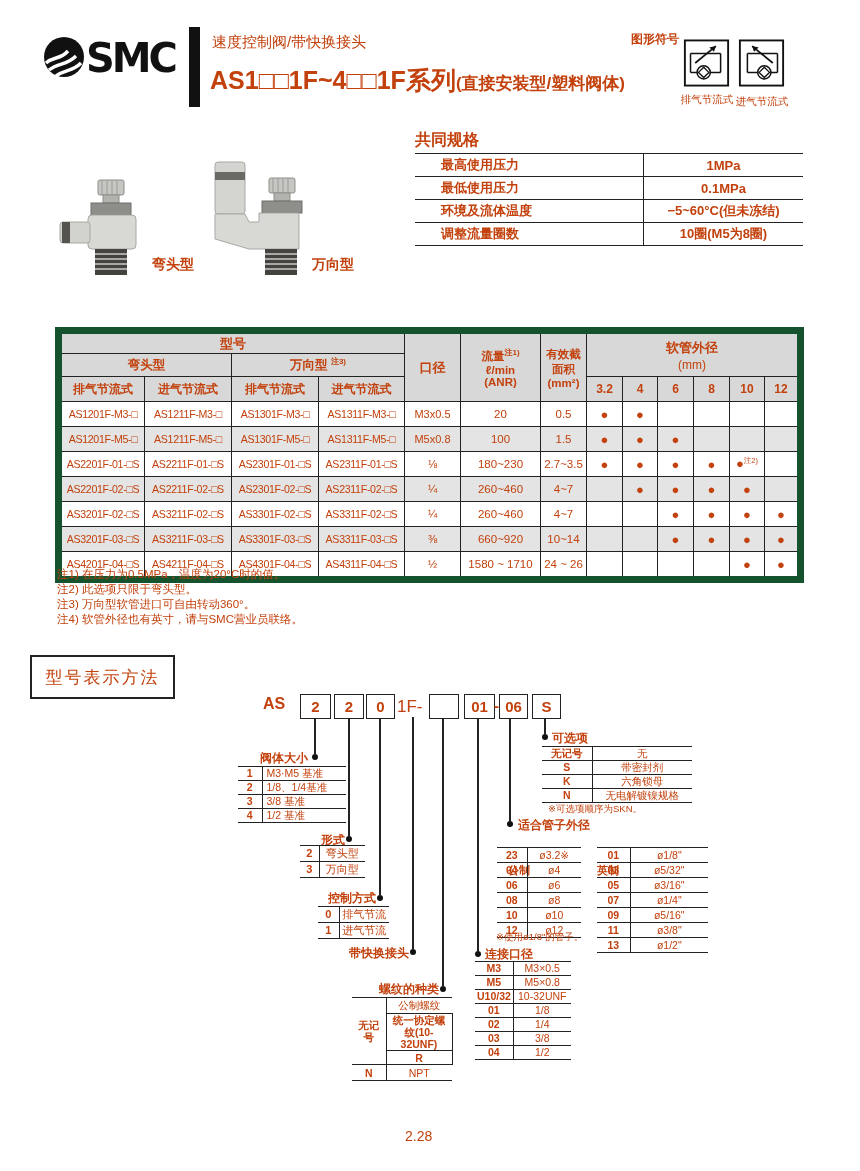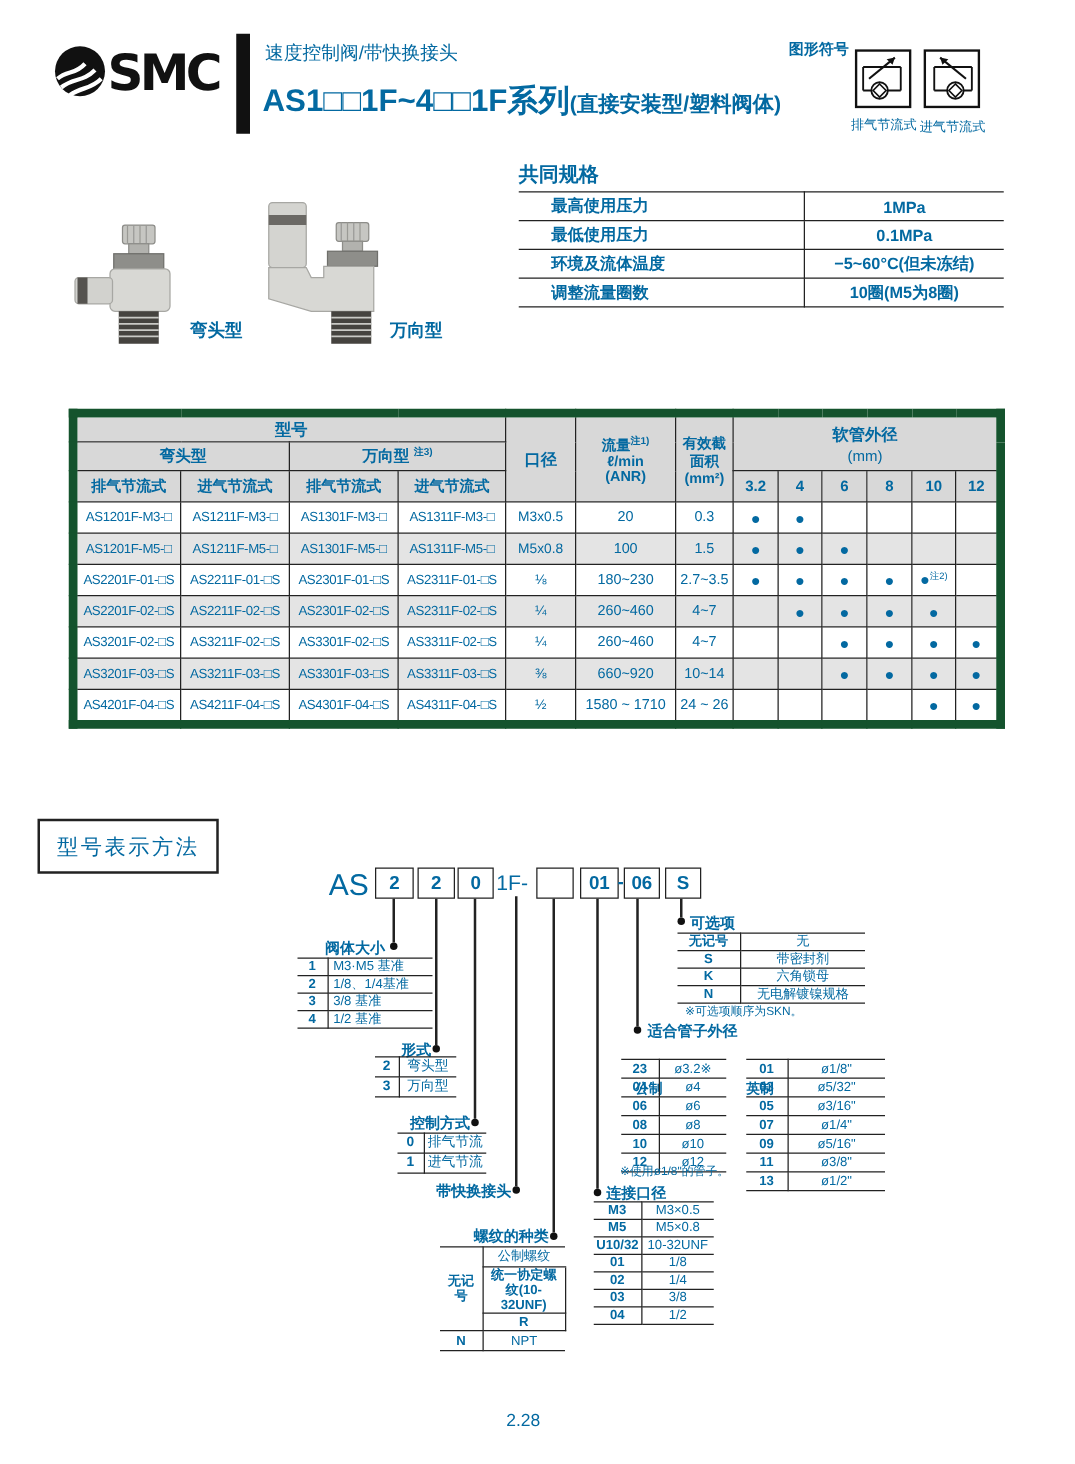--- a/index.html
+++ b/index.html
@@ -1,17 +1,17 @@
 <!DOCTYPE html>
 <html><head>
 <meta charset="utf-8">
 <style>
   html,body{margin:0;padding:0;background:#fff;}
   .page{position:relative;width:860px;height:1171px;background:#ffffff;overflow:hidden;
-        font-family:"Liberation Sans","DejaVu Sans",sans-serif;color:#0369a1;}
+        font-family:"Liberation Sans","DejaVu Sans",sans-serif;color:#c2410c;}
   .abs{position:absolute;}
   .hbar{position:absolute;background:#111;}
   .t1{font-size:15px;font-weight:normal;white-space:nowrap;}
   .t2{font-size:25px;font-weight:bold;white-space:nowrap;}
   .t2 .paren{font-size:17px;}
   .symlabel{font-size:12px;font-weight:bold;}
   .symcap{font-size:10.5px;text-align:center;width:56px;}
   
   .pcap{font-size:14px;font-weight:bold;}
   
@@ -32,21 +32,21 @@
   td.mc{font-size:10.6px;height:24px;letter-spacing:-0.3px;}
   td.pc{font-size:11px;}
   td.fc,td.ac{font-size:11.5px;}
   td.dc{font-size:13px;line-height:1;}
   sup.ds{font-size:7.5px;}
   
   .notes{font-size:11.5px;line-height:15px;white-space:nowrap;}
   
   .dbox-title{border:2px solid #222;width:141px;height:40px;display:flex;align-items:center;justify-content:center;
               font-size:17px;font-weight:normal;letter-spacing:2px;}
-  .codetxt{font-size:24px;font-weight:400;}
+  .codetxt{font-size:16px;font-weight:700;}
   .cbox{position:absolute;border:1.5px solid #222;background:#fff;display:flex;align-items:center;justify-content:center;
         font-size:15px;font-weight:600;width:27px;height:23px;}
   .vline{position:absolute;width:1.5px;background:#222;}
   .bullet{position:absolute;width:6px;height:6px;border-radius:50%;background:#111;}
   .dlabel{position:absolute;font-size:12px;font-weight:700;white-space:nowrap;}
   .dlabel.r{text-align:right;}
   .subhead{position:absolute;font-size:11px;font-weight:700;margin-top:30px;}
   .dnote{position:absolute;font-size:9.5px;white-space:nowrap;}
   table.dt{border-collapse:collapse;table-layout:fixed;position:absolute;}
   table.dt td{border-top:1px solid #222;border-bottom:1px solid #222;padding:0 2px;text-align:center;line-height:1.15;}
@@ -192,21 +192,21 @@
       <th>10</th>
       <th>12</th>
     </tr>
     <tr>
       <td class="mc">AS1201F-M3-□</td>
           <td class="mc">AS1211F-M3-□</td>
           <td class="mc">AS1301F-M3-□</td>
           <td class="mc">AS1311F-M3-□</td>
       <td class="pc">M3x0.5</td>
           <td class="fc">20</td>
-          <td class="ac">0.3</td>
+          <td class="ac">0.5</td>
       <td class="dc"><span>●</span></td>
           <td class="dc"><span>●</span></td>
           <td class="dc"><span></span></td>
           <td class="dc"><span></span></td>
           <td class="dc"><span></span></td>
           <td class="dc"><span></span></td>
     </tr>
     <tr class="alt">
       <td class="mc">AS1201F-M5-□</td>
           <td class="mc">AS1211F-M5-□</td>
@@ -293,20 +293,26 @@
       <td class="dc"><span></span></td>
           <td class="dc"><span></span></td>
           <td class="dc"><span></span></td>
           <td class="dc"><span></span></td>
           <td class="dc"><span>●</span></td>
           <td class="dc"><span>●</span></td>
     </tr>
   </tbody>
     </table>
 
+  <div class="abs notes" style="left:57px;top:567px;">
+    <div>注1) 在压力为0.5MPa，温度为20°C时的值。</div>
+    <div>注2) 此选项只限于弯头型。</div>
+    <div>注3) 万向型软管进口可自由转动360°。</div>
+    <div>注4) 软管外径也有英寸，请与SMC营业员联络。</div>
+  </div>
 
   <div class="abs dbox-title" style="left:30px;top:655px;">型号表示方法</div>
 
   <div class="abs codetxt" style="left:263px;top:695px;">AS</div>
   <div class="cbox" style="left:300px;top:694px;width:29px;">2</div>
   <div class="cbox" style="left:334px;top:694px;width:28px;">2</div>
   <div class="cbox" style="left:366px;top:694px;">0</div>
   <div class="abs" style="left:397px;top:697px;font-size:17px;font-weight:400;">1F-</div>
   <div class="cbox" style="left:429px;top:694px;width:28px;"></div>
   <div class="cbox" style="left:464px;top:694px;width:29px;">01</div>

